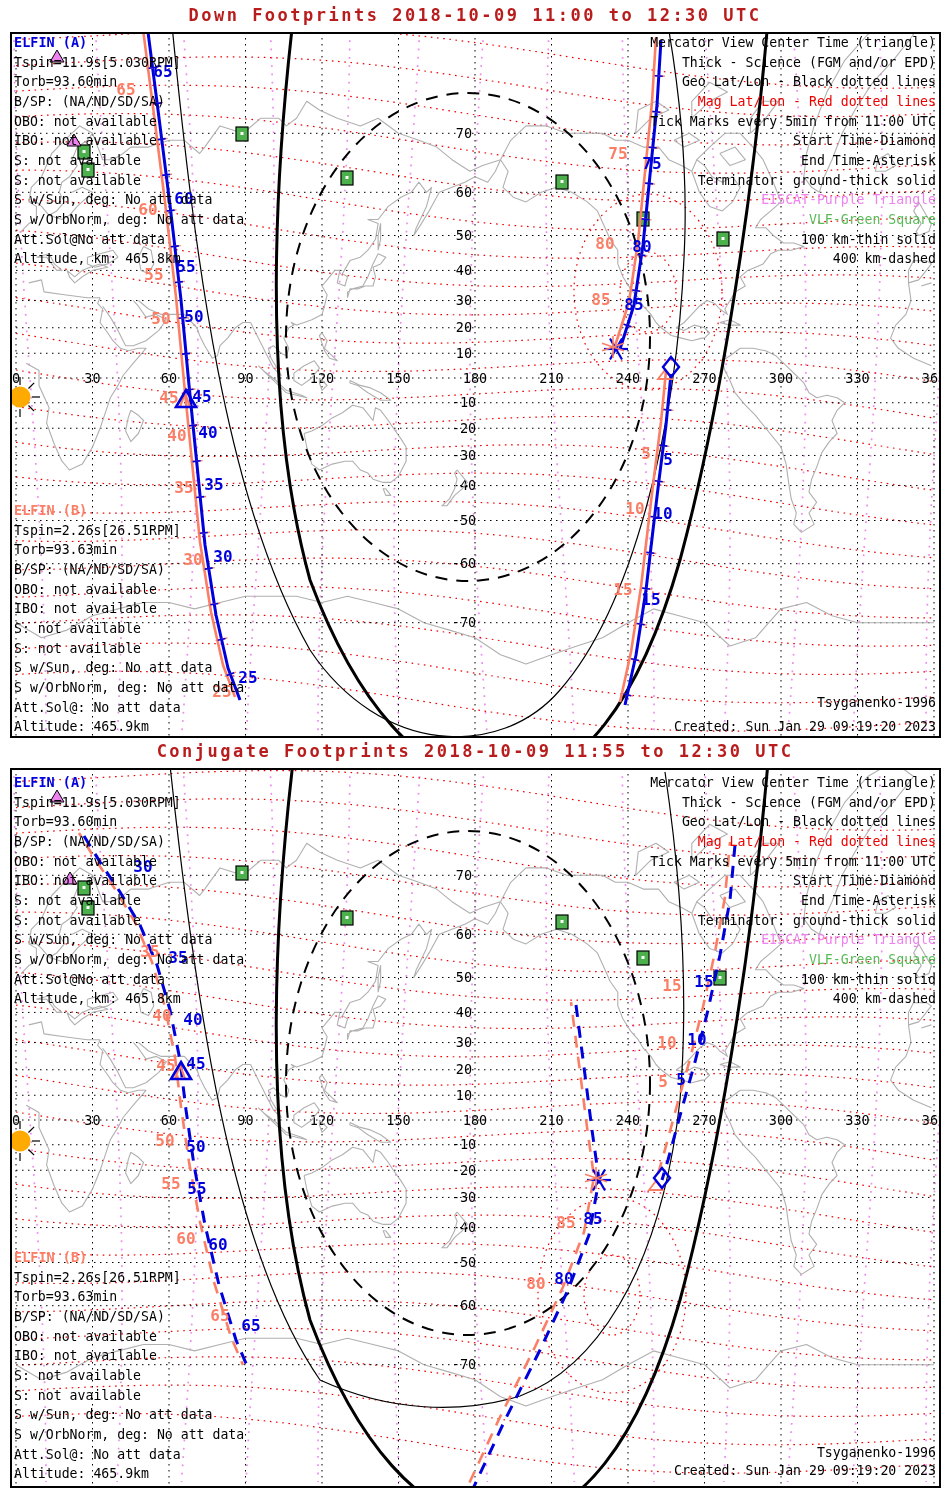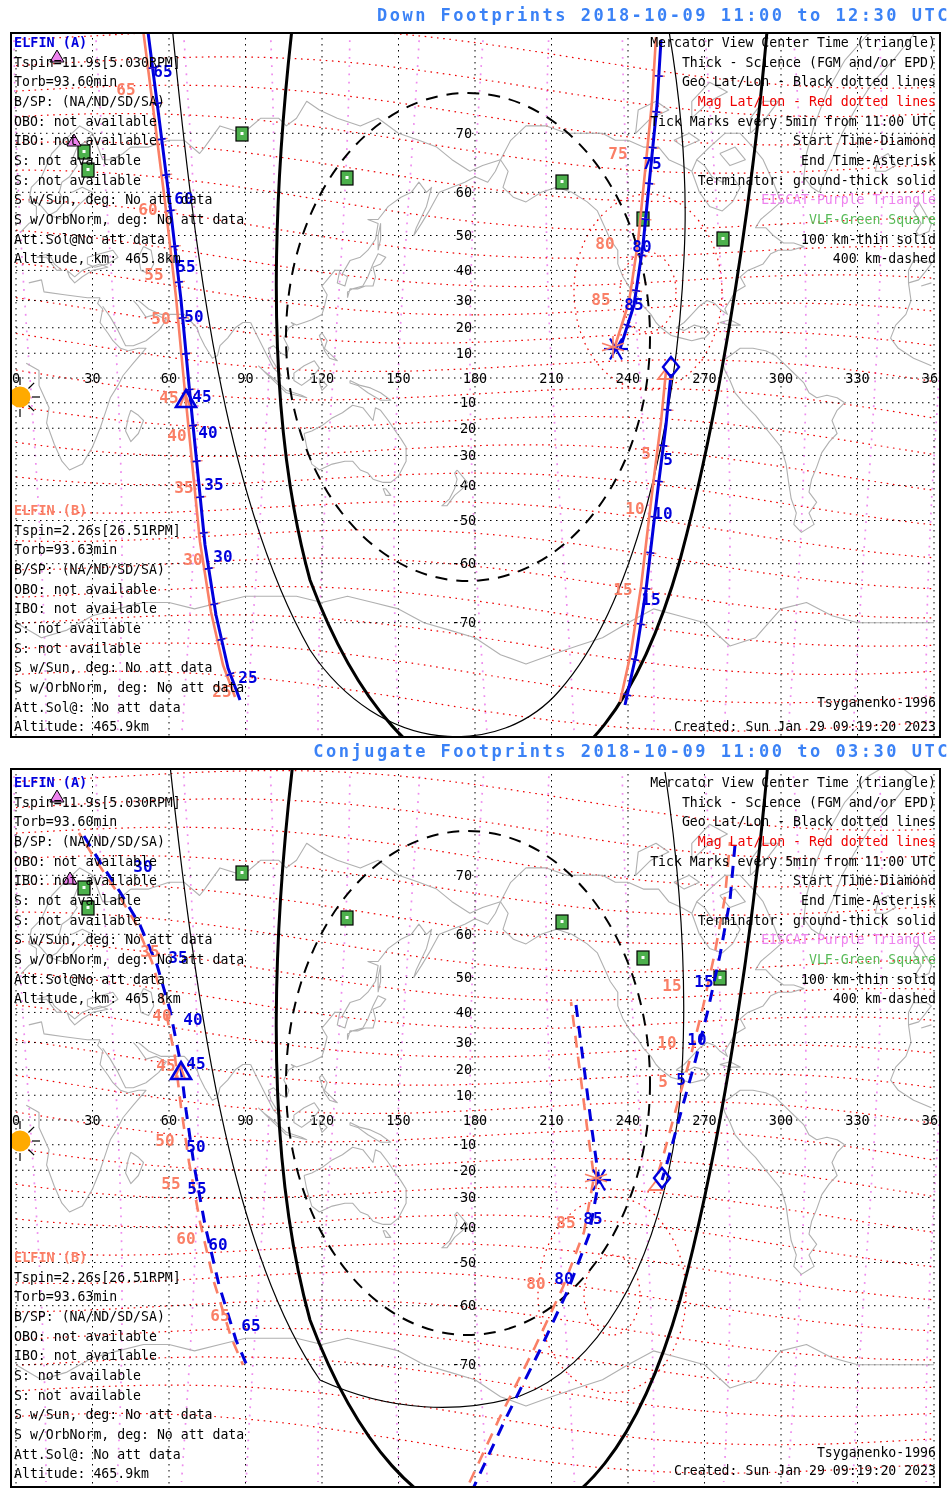--- a/index.html
+++ b/index.html
@@ -1,17 +1,17 @@
 <!DOCTYPE html>
 <html><head>
 <meta charset="utf-8">
 <style>
   html,body{margin:0;padding:0;background:#fff;width:950px;height:1500px;overflow:hidden;}
   body{position:relative;font-family:"DejaVu Sans Mono",monospace;}
-  .panel-title{position:absolute;left:0;width:950px;text-align:right;font-size:17px;font-weight:bold;letter-spacing:2.5px;color:#3b82f6;white-space:nowrap;}
+  .panel-title{position:absolute;left:0;width:950px;text-align:center;font-size:17px;font-weight:bold;letter-spacing:2.5px;color:#b91c1c;white-space:nowrap;}
   svg{position:absolute;}
   svg text{font-family:"DejaVu Sans Mono",monospace;}
 </style>
 </head>
 <body>
 
 <div class="panel-title" style="top:5px">Down Footprints 2018-10-09 11:00 to 12:30 UTC</div>
 <svg id="svg0" style="left:10px;top:32px" width="931" height="706" viewBox="10 32 931 706">
     <g>
       <path d="M14.0,32 L14.1,46 L14.3,60 L14.5,74 L14.8,88 L15.1,102 L15.5,116 L15.9,130 L16.4,144 L16.9,158 L17.5,172 L18.1,186 L18.8,200 L19.5,214 L20.3,228 L21.1,242 L21.9,256 L22.8,270 L23.6,284 L24.5,298 L25.5,312 L26.4,326 L27.4,340 L28.3,354 L29.3,368 L30.3,382 L31.3,396 L32.2,410 L33.2,424 L34.1,438 L35.1,452 L36.0,466 L36.9,480 L37.7,494 L38.6,508 L39.4,522 L40.1,536 L40.9,550 L41.6,564 L42.2,578 L42.8,592 L43.4,606 L43.9,620 L44.4,634 L44.8,648 L45.1,662 L45.4,676 L45.6,690 L45.8,704 L45.9,718 L46.0,732" fill="none" stroke="#ee8cee" stroke-width="1.7" stroke-dasharray="1.8 6.5"></path>
@@ -360,21 +360,21 @@
     </g>
     <g>
       <text x="936" y="707" fill="#000" font-size="13.2" text-anchor="end" font-weight="normal" letter-spacing="0">Tsyganenko-1996</text>
       <text x="936" y="731" fill="#000" font-size="13.2" text-anchor="end" font-weight="normal" letter-spacing="0">Created: Sun Jan 29 09:19:20 2023</text>
     </g>
     <g>
       <rect x="11" y="33" width="929" height="704" fill="none" stroke="#000" stroke-width="2"></rect>
     </g>
   </svg>
 
-<div class="panel-title" style="top:741px">Conjugate Footprints 2018-10-09 11:00 to 03:30 UTC</div>
+<div class="panel-title" style="top:741px">Conjugate Footprints 2018-10-09 11:55 to 12:30 UTC</div>
 <svg id="svg1" style="left:10px;top:768px" width="931" height="720" viewBox="10 768 931 720">
     <g>
       <path d="M14.0,768 L14.1,782 L14.2,796 L14.4,810 L14.6,824 L14.9,838 L15.3,852 L15.7,866 L16.2,880 L16.7,894 L17.3,908 L17.9,922 L18.5,936 L19.2,950 L20.0,964 L20.7,978 L21.5,992 L22.4,1006 L23.3,1020 L24.2,1034 L25.1,1048 L26.0,1062 L27.0,1076 L27.9,1090 L28.9,1104 L29.9,1118 L30.8,1132 L31.8,1146 L32.8,1160 L33.7,1174 L34.7,1188 L35.6,1202 L36.5,1216 L37.4,1230 L38.2,1244 L39.0,1258 L39.8,1272 L40.6,1286 L41.3,1300 L42.0,1314 L42.6,1328 L43.2,1342 L43.7,1356 L44.2,1370 L44.6,1384 L45.0,1398 L45.3,1412 L45.5,1426 L45.7,1440 L45.9,1454 L46.0,1468 L46.0,1482" fill="none" stroke="#ee8cee" stroke-width="1.7" stroke-dasharray="1.8 6.5"></path>
       <path d="M95.3,768 L96.1,782 L96.9,796 L97.7,810 L98.5,824 L99.4,838 L100.3,852 L101.2,866 L102.1,880 L103.1,894 L104.1,908 L105.0,922 L106.0,936 L107.0,950 L107.9,964 L108.9,978 L109.9,992 L110.8,1006 L111.7,1020 L112.6,1034 L113.5,1048 L114.3,1062 L115.1,1076 L115.9,1090 L116.7,1104 L117.4,1118 L118.0,1132 L118.7,1146 L119.2,1160 L119.8,1174 L120.2,1188 L120.6,1202 L121.0,1216 L121.3,1230 L121.6,1244 L121.8,1258 L121.9,1272 L122.0,1286 L122.0,1300 L122.0,1314 L121.9,1328 L121.7,1342 L121.5,1356 L121.2,1370 L120.9,1384 L120.5,1398 L120.1,1412 L119.6,1426 L119.0,1440 L118.4,1454 L117.8,1468 L117.1,1482" fill="none" stroke="#ee8cee" stroke-width="1.7" stroke-dasharray="1.8 6.5"></path>
       <path d="M183.1,768 L184.1,782 L185.0,796 L186.0,810 L186.9,824 L187.8,838 L188.7,852 L189.6,866 L190.5,880 L191.3,894 L192.0,908 L192.8,922 L193.5,936 L194.1,950 L194.7,964 L195.3,978 L195.8,992 L196.3,1006 L196.7,1020 L197.1,1034 L197.4,1048 L197.6,1062 L197.8,1076 L197.9,1090 L198.0,1104 L198.0,1118 L197.9,1132 L197.8,1146 L197.7,1160 L197.4,1174 L197.2,1188 L196.8,1202 L196.4,1216 L196.0,1230 L195.5,1244 L194.9,1258 L194.3,1272 L193.7,1286 L193.0,1300 L192.3,1314 L191.5,1328 L190.7,1342 L189.9,1356 L189.0,1370 L188.1,1384 L187.2,1398 L186.3,1412 L185.4,1426 L184.4,1440 L183.4,1454 L182.5,1468 L181.5,1482" fill="none" stroke="#ee8cee" stroke-width="1.7" stroke-dasharray="1.8 6.5"></path>
       <path d="M270.2,768 L270.8,782 L271.4,796 L271.9,810 L272.4,824 L272.8,838 L273.1,852 L273.4,866 L273.6,880 L273.8,894 L273.9,908 L274.0,922 L274.0,936 L273.9,950 L273.8,964 L273.6,978 L273.4,992 L273.1,1006 L272.8,1020 L272.4,1034 L271.9,1048 L271.4,1062 L270.9,1076 L270.3,1090 L269.6,1104 L268.9,1118 L268.2,1132 L267.4,1146 L266.6,1160 L265.8,1174 L264.9,1188 L264.0,1202 L263.1,1216 L262.2,1230 L261.2,1244 L260.3,1258 L259.3,1272 L258.3,1286 L257.3,1300 L256.4,1314 L255.4,1328 L254.5,1342 L253.5,1356 L252.6,1370 L251.7,1384 L250.8,1398 L249.9,1412 L249.1,1426 L248.3,1440 L247.6,1454 L246.8,1468 L246.2,1482" fill="none" stroke="#ee8cee" stroke-width="1.7" stroke-dasharray="1.8 6.5"></path>
       <path d="M349.9,768 L349.8,782 L349.6,796 L349.4,810 L349.1,824 L348.7,838 L348.3,852 L347.8,866 L347.3,880 L346.8,894 L346.2,908 L345.5,922 L344.8,936 L344.1,950 L343.3,964 L342.5,978 L341.6,992 L340.8,1006 L339.9,1020 L339.0,1034 L338.0,1048 L337.1,1062 L336.1,1076 L335.2,1090 L334.2,1104 L333.2,1118 L332.2,1132 L331.3,1146 L330.3,1160 L329.4,1174 L328.5,1188 L327.5,1202 L326.7,1216 L325.8,1230 L325.0,1244 L324.2,1258 L323.5,1272 L322.7,1286 L322.1,1300 L321.4,1314 L320.9,1328 L320.3,1342 L319.9,1356 L319.4,1370 L319.1,1384 L318.7,1398 L318.5,1412 L318.3,1426 L318.1,1440 L318.0,1454 L318.0,1468 L318.0,1482" fill="none" stroke="#ee8cee" stroke-width="1.7" stroke-dasharray="1.8 6.5"></path>
       <path d="M420.0,768 L419.2,782 L418.4,796 L417.5,810 L416.6,824 L415.8,838 L414.8,852 L413.9,866 L412.9,880 L412.0,894 L411.0,908 L410.0,922 L409.1,936 L408.1,950 L407.1,964 L406.2,978 L405.2,992 L404.3,1006 L403.4,1020 L402.5,1034 L401.7,1048 L400.9,1062 L400.1,1076 L399.4,1090 L398.6,1104 L398.0,1118 L397.4,1132 L396.8,1146 L396.3,1160 L395.8,1174 L395.4,1188 L395.0,1202 L394.7,1216 L394.4,1230 L394.2,1244 L394.1,1258 L394.0,1272 L394.0,1286 L394.0,1300 L394.1,1314 L394.3,1328 L394.5,1342 L394.8,1356 L395.1,1370 L395.5,1384 L395.9,1398 L396.4,1412 L397.0,1426 L397.5,1440 L398.2,1454 L398.9,1468 L399.6,1482" fill="none" stroke="#ee8cee" stroke-width="1.7" stroke-dasharray="1.8 6.5"></path>
       <path d="M484.0,768 L483.0,782 L482.0,796 L481.1,810 L480.2,824 L479.3,838 L478.4,852 L477.6,866 L476.8,880 L476.0,894 L475.3,908 L474.5,922 L473.9,936 L473.3,950 L472.7,964 L472.2,978 L471.7,992 L471.3,1006 L471.0,1020 L470.7,1034 L470.4,1048 L470.2,1062 L470.1,1076 L470.0,1090 L470.0,1104 L470.0,1118 L470.2,1132 L470.3,1146 L470.5,1160 L470.8,1174 L471.2,1188 L471.6,1202 L472.0,1216 L472.5,1230 L473.0,1244 L473.6,1258 L474.3,1272 L475.0,1286 L475.7,1300 L476.4,1314 L477.2,1328 L478.1,1342 L478.9,1356 L479.8,1370 L480.7,1384 L481.7,1398 L482.6,1412 L483.6,1426 L484.5,1440 L485.5,1454 L486.5,1468 L487.4,1482" fill="none" stroke="#ee8cee" stroke-width="1.7" stroke-dasharray="1.8 6.5"></path>
       <path d="M549.2,768 L548.6,782 L548.1,796 L547.7,810 L547.3,824 L546.9,838 L546.6,852 L546.4,866 L546.2,880 L546.1,894 L546.0,908 L546.0,922 L546.1,936 L546.2,950 L546.3,964 L546.6,978 L546.9,992 L547.2,1006 L547.6,1020 L548.1,1034 L548.6,1048 L549.1,1062 L549.7,1076 L550.4,1090 L551.1,1104 L551.8,1118 L552.6,1132 L553.4,1146 L554.2,1160 L555.1,1174 L556.0,1188 L556.9,1202 L557.8,1216 L558.7,1230 L559.7,1244 L560.7,1258 L561.6,1272 L562.6,1286 L563.6,1300 L564.6,1314 L565.5,1328 L566.5,1342 L567.4,1356 L568.3,1370 L569.2,1384 L570.0,1398 L570.9,1412 L571.6,1426 L572.4,1440 L573.1,1454 L573.8,1468 L574.4,1482" fill="none" stroke="#ee8cee" stroke-width="1.7" stroke-dasharray="1.8 6.5"></path>

